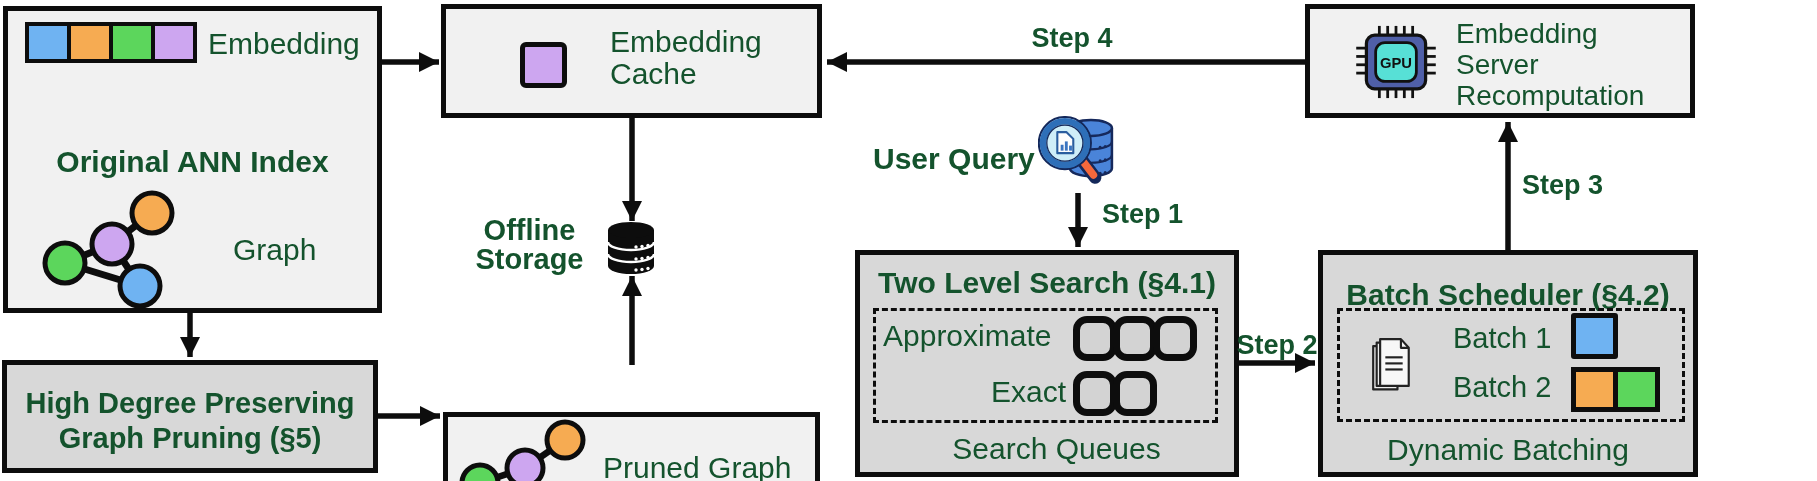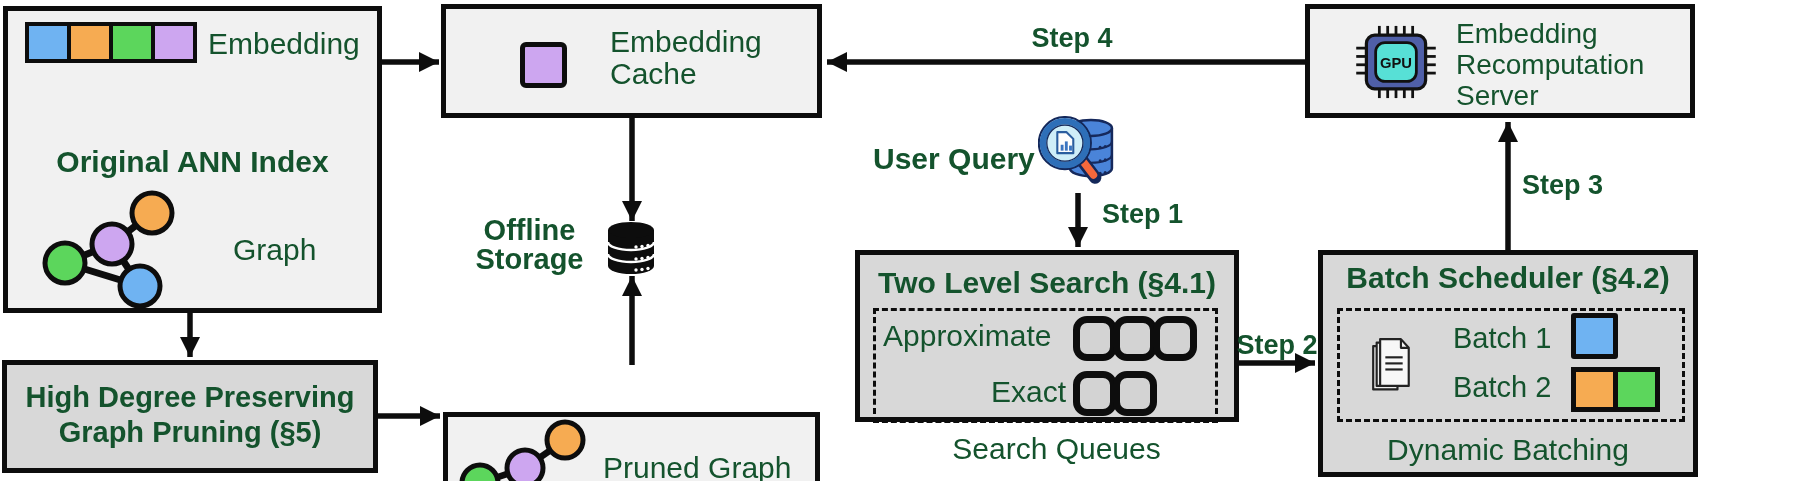--- a/index.html
+++ b/index.html
@@ -83,21 +83,21 @@
         <circle cx="122" cy="27" r="20" fill="#f6ab52"></circle>
         <circle cx="82" cy="58" r="20" fill="#cda6f0"></circle>
         <circle cx="35" cy="77" r="20" fill="#5cd65c"></circle>
         <circle cx="110" cy="100" r="20" fill="#6fb3f2"></circle>
       </g>
     </svg>
     <div class="abs t30" style="left:225px; top:222px;">Graph</div>
   </div>
 
   <div class="box dark" style="left:2px; top:360px; width:376px; height:113px;">
-    <div class="abs t29 b center" style="top:15px; line-height:35px;">
+    <div class="abs t29 b center" style="top:21px; line-height:35px;">
       <div>High Degree Preserving</div>
       <div>Graph Pruning (§5)</div>
     </div>
   </div>
 
   <div class="box light" style="left:441px; top:4px; width:381px; height:114px;">
     <div class="sq" style="left: 74px; top: 33px; width: 47px; height: 46px; background-color: rgb(205, 166, 240);"></div>
     <div class="abs t30 two-line" style="left:164px; top:17px;">
       <div>Embedding</div>
       <div>Cache</div>
@@ -166,40 +166,40 @@
     <circle cx="32" cy="32" r="21.5" fill="none" stroke="#14285a" stroke-width="1.5"></circle>
     <path d="M23,19 h11 l8,8 v17 h-19 z" fill="#fdfdfd" stroke="#2a5d9e" stroke-width="2.5" stroke-linejoin="round"></path>
     <g fill="#3a74c0">
       <rect x="27" y="34" width="3.4" height="7"></rect>
       <rect x="32" y="30" width="3.4" height="11"></rect>
       <rect x="37" y="35" width="3.4" height="6"></rect>
     </g>
   </svg>
   <div class="abs t27 b" style="left:1102px; top:199px;">Step 1</div>
 
-  <div class="box dark" style="left:855px; top:250px; width:384px; height:172px;">
+  <div class="box dark" style="left:855px; top:250px; width:384px; height:227px;">
     <div class="abs t30 b center" style="top:11px;">Two Level Search (§4.1)</div>
     <div class="dashed" style="left:13px; top:53px; width:345px; height:115px;"></div>
     <div class="abs t30" style="left:23px; top:64px;">Approximate</div>
     <div class="slot-row" style="left:213px; top:61px;">
       <div class="slot"></div>
       <div class="slot"></div>
       <div class="slot"></div>
     </div>
     <div class="abs t30" style="left:110px; top:120px; width:96px; text-align:right;">Exact</div>
     <div class="slot-row" style="left:213px; top:116px;">
       <div class="slot"></div>
       <div class="slot"></div>
     </div>
     <div class="abs t30 center" style="top:177px;margin-left:19px;">Search Queues</div>
   </div>
   <div class="abs t27 b" style="left:1236px; top:330px; width:82px; text-align:center;">Step 2</div>
 
   <div class="box dark" style="left:1318px; top:250px; width:380px; height:227px;">
-    <div class="abs t30 b center" style="top:6px;">Batch Scheduler (§4.2)</div>
+    <div class="abs t30 b center" style="top:23px;">Batch Scheduler (§4.2)</div>
     <div class="dashed" style="left:14px; top:53px; width:348px; height:114px;"></div>
     <svg class="abs" style="left:45px; top:80px;" width="52" height="62" viewBox="0 0 60 70">
       <g fill="#eeeeee" stroke="#222" stroke-width="2.5" stroke-linejoin="round">
         <path d="M6,12 h28 v50 h-28 z"></path>
         <path d="M10,8 h30 v50 h-30 z"></path>
         <path d="M14,4 h24 l9,10 v44 h-33 z" fill="#f7f7f7"></path>
         <path d="M38,4 v10 h9" fill="none"></path>
       </g>
       <g stroke="#222" stroke-width="2.5">
         <line x1="20" y1="25" x2="40" y2="25"></line>
@@ -239,19 +239,19 @@
           <line x1="76" y1="34" x2="88" y2="34"></line>
           <line x1="76" y1="43" x2="88" y2="43"></line>
           <line x1="76" y1="52" x2="88" y2="52"></line>
       </g>
       <rect x="13" y="11" width="64" height="58" rx="9" stroke="#111" stroke-width="3.5" fill="#4f5fa8"></rect>
       <rect x="23" y="19" width="44" height="42" rx="10" stroke="#111" stroke-width="3" fill="#57e0d6"></rect>
       <text x="45" y="46" text-anchor="middle" font-size="16" font-weight="bold" fill="#111" font-family="Liberation Sans, sans-serif">GPU</text>
     </svg>
     <div class="abs t28 three-line" style="left:146px; top:9px;">
       <div>Embedding</div>
+      <div>Server</div>
       <div>Recomputation</div>
-      <div>Server</div>
     </div>
   </div>
   <div class="abs t27 b" style="left:1026px; top:23px; width:92px; text-align:center;">Step 4</div>
 
 </div>
 
 </body></html>

